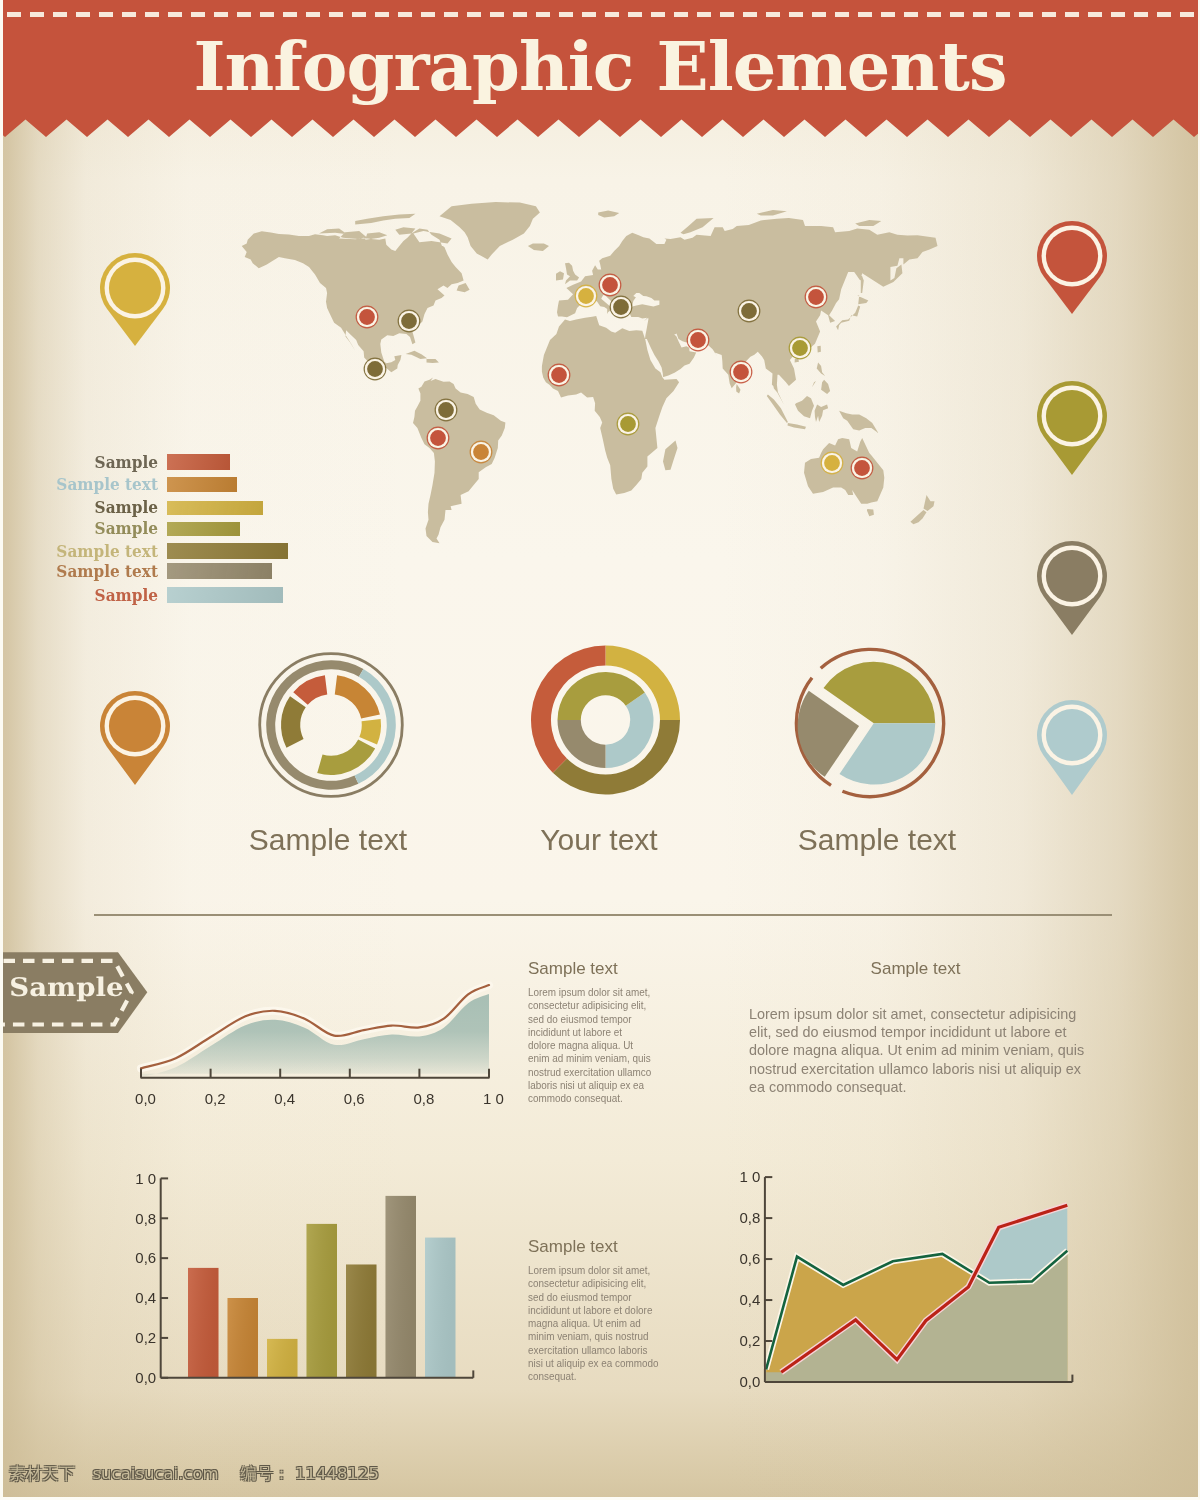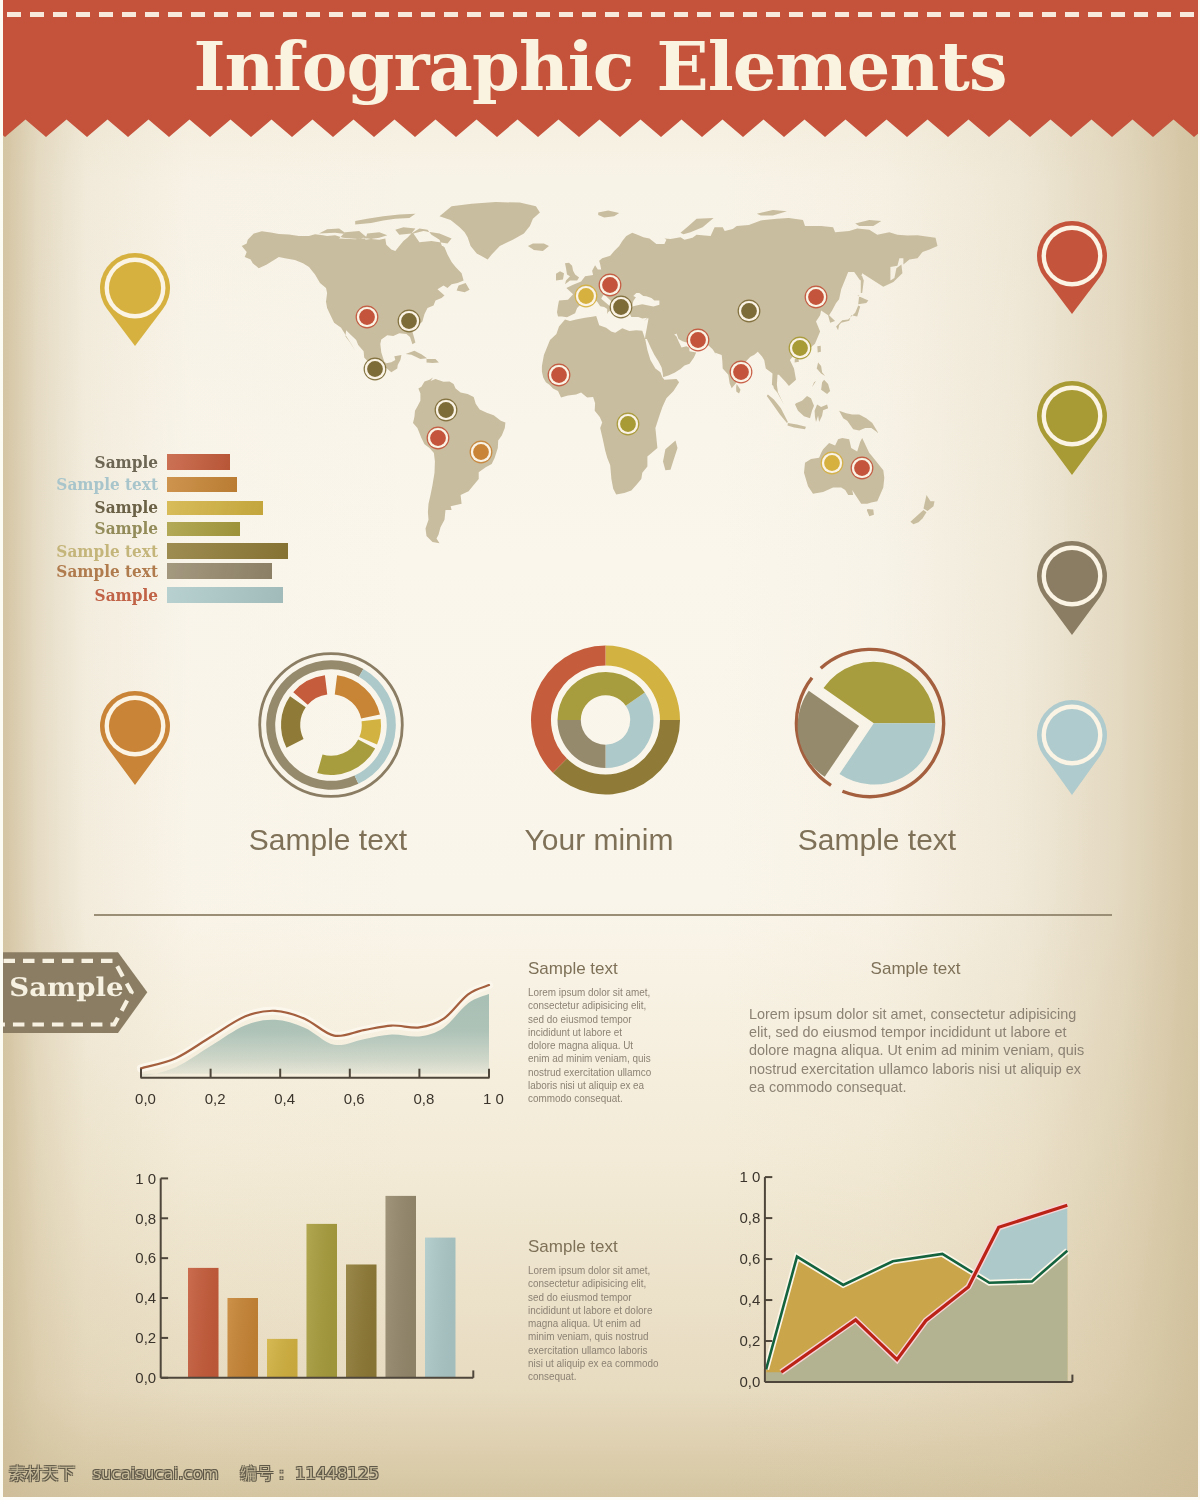--- a/index.html
+++ b/index.html
@@ -291,21 +291,21 @@
       <path d="M605.50,123.00 A48,48 0 0 1 557.50,75.00 L580.80,75.00 A24.7,24.7 0 0 0 605.50,99.70 Z" fill="#968A6D"></path>
       <path d="M557.50,75.00 A48,48 0 0 1 644.82,47.47 L625.73,60.83 A24.7,24.7 0 0 0 580.80,75.00 Z" fill="#A89D3E"></path>
       <path d="M820.75,23.30 A73.6,73.6 0 1 1 842.43,146.24" fill="none" stroke="#A4603E" stroke-width="3.4" stroke-linecap="butt"></path>
       <path d="M831.00,140.42 A73.6,73.6 0 0 1 812.00,32.69" fill="none" stroke="#A4603E" stroke-width="3.4" stroke-linecap="butt"></path>
       <path d="M873.8,78.2 L823.50,42.98 A61.4,61.4 0 0 1 935.20,78.20 Z" fill="#A89D3E"></path>
       <path d="M873.8,78.2 L935.20,78.20 A61.4,61.4 0 0 1 839.47,129.10 Z" fill="#ADC9C9"></path>
       <path d="M859.0511763865406,80.93353288238222 L824.72,131.84 A61.4,61.4 0 0 1 808.76,45.72 Z" fill="#968A6D"></path>
     </svg>
   <div class="chart-caps">
     <div class="cap cap1">Sample text</div>
-    <div class="cap cap2">Your minim</div>
+    <div class="cap cap2">Your text</div>
     <div class="cap cap3">Sample text</div>
   </div>
 
   <div class="divider"></div>
 
   <svg class="sample-tag" width="170" height="92" viewBox="0 0 170 92" style="overflow:visible">
     <path id="tag-body" fill="#8A7D63" d="M0,2.3 L128,2.3 L157.3,42.3 L128,83 L0,83 Z"></path>
     <path id="tag-dash" fill="none" stroke="#F7F1E2" stroke-width="4.2" stroke-dasharray="11.5 8" d="M-6,10.8 L124.175,10.8 L141.57500000000002,42.3 L124.175,74.5 L-6,74.5"></path>
   </svg>
   <div class="sample-tag-label">Sample</div>

